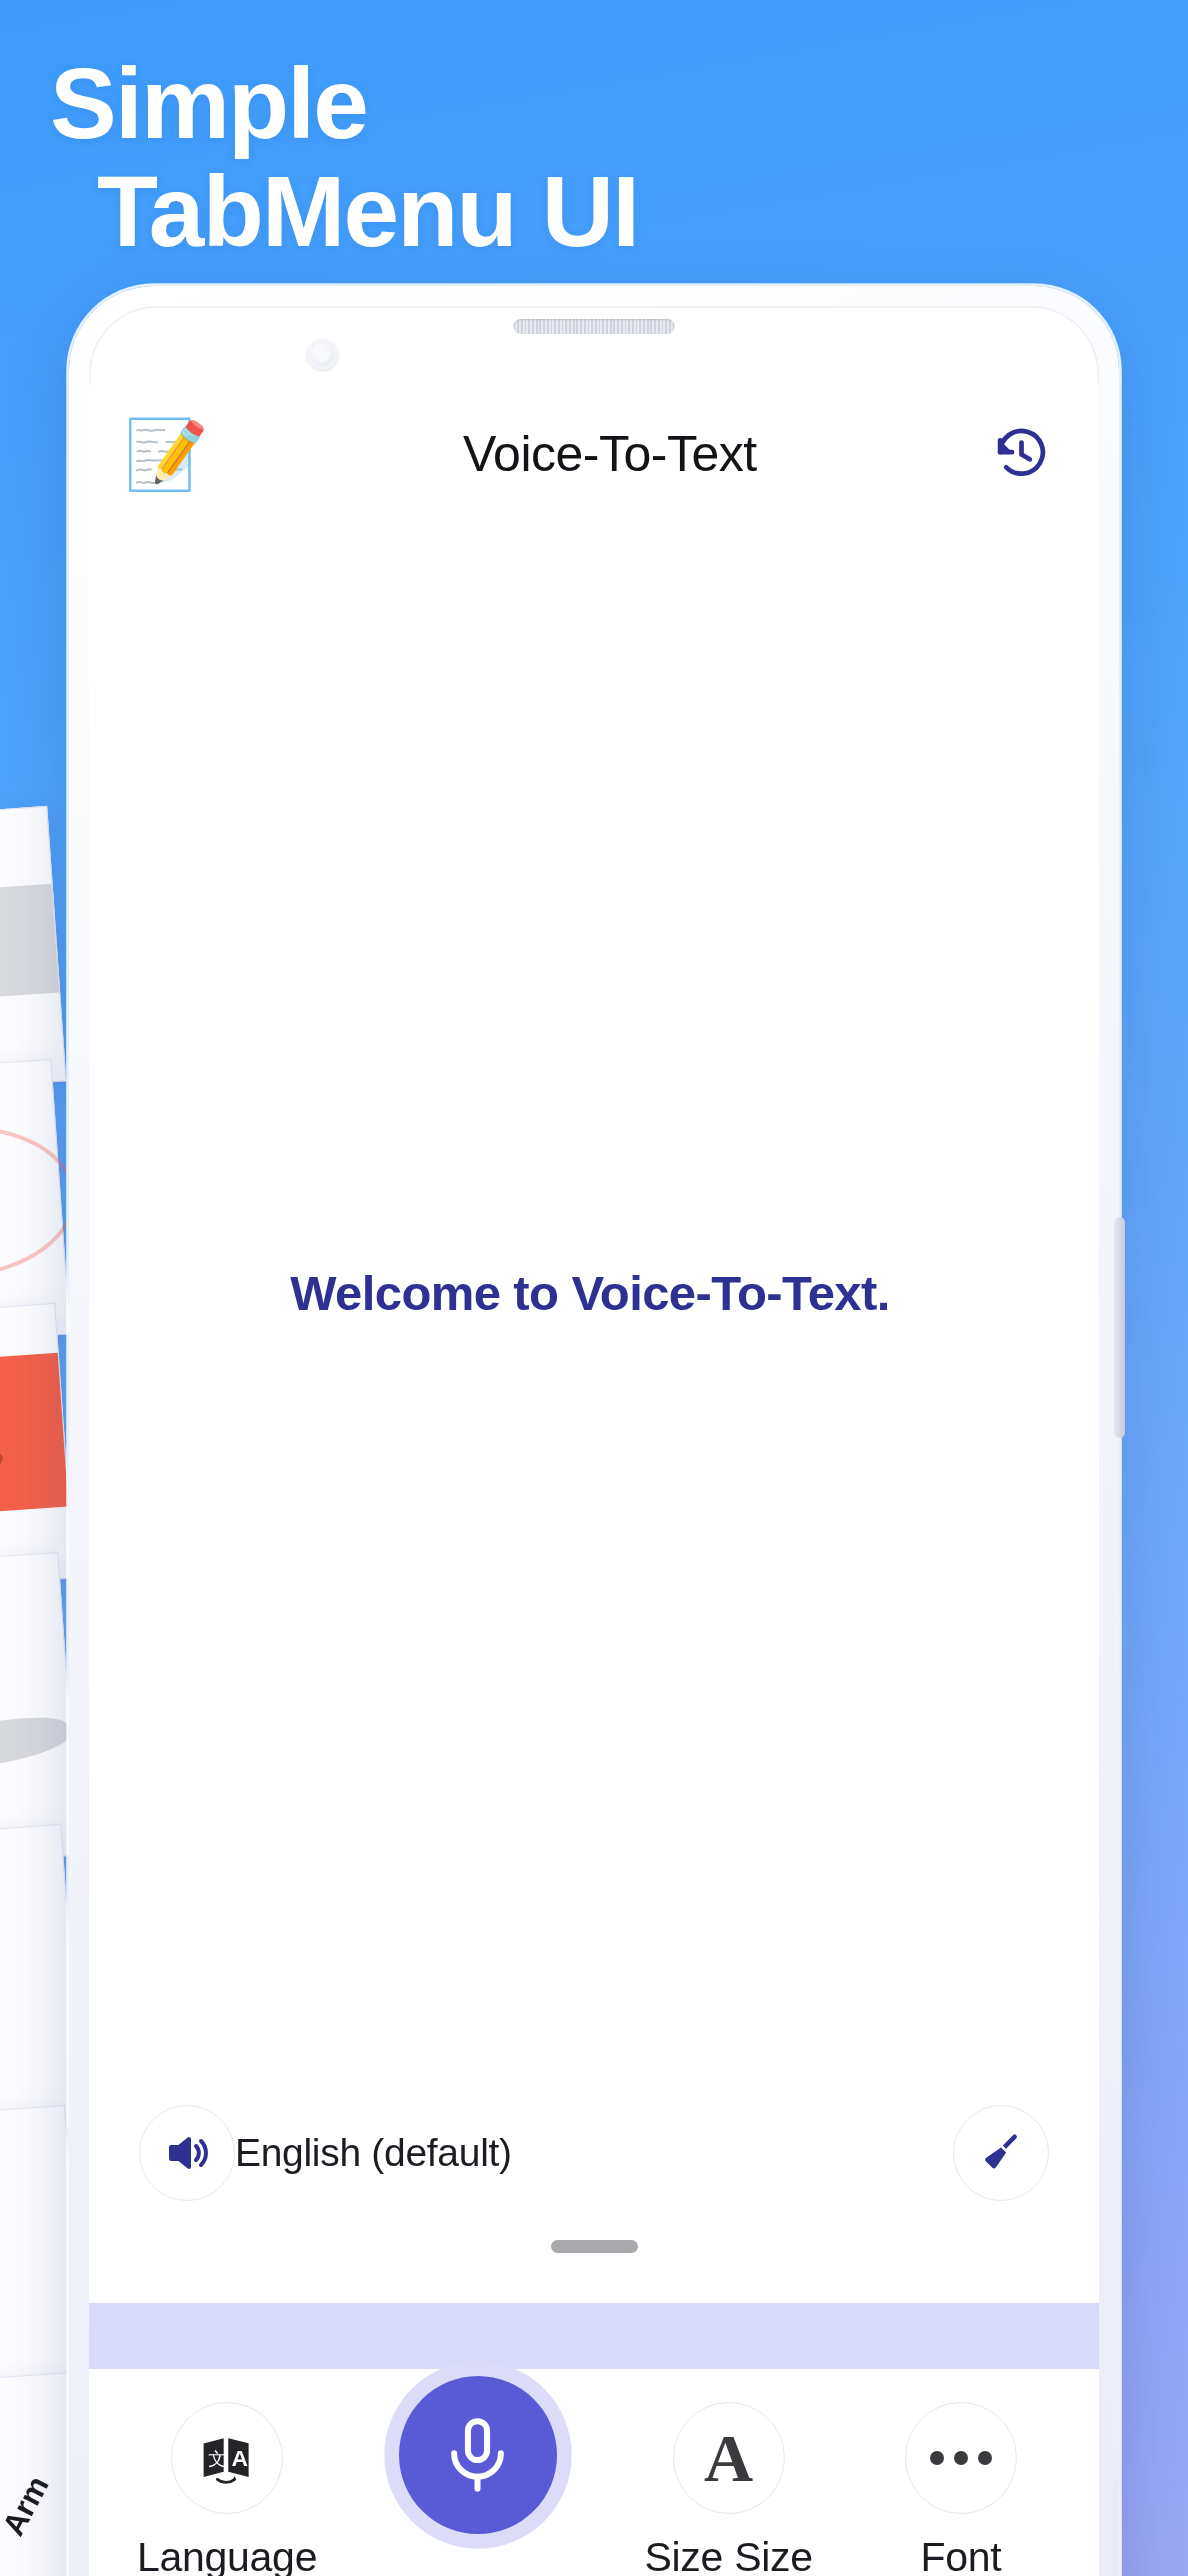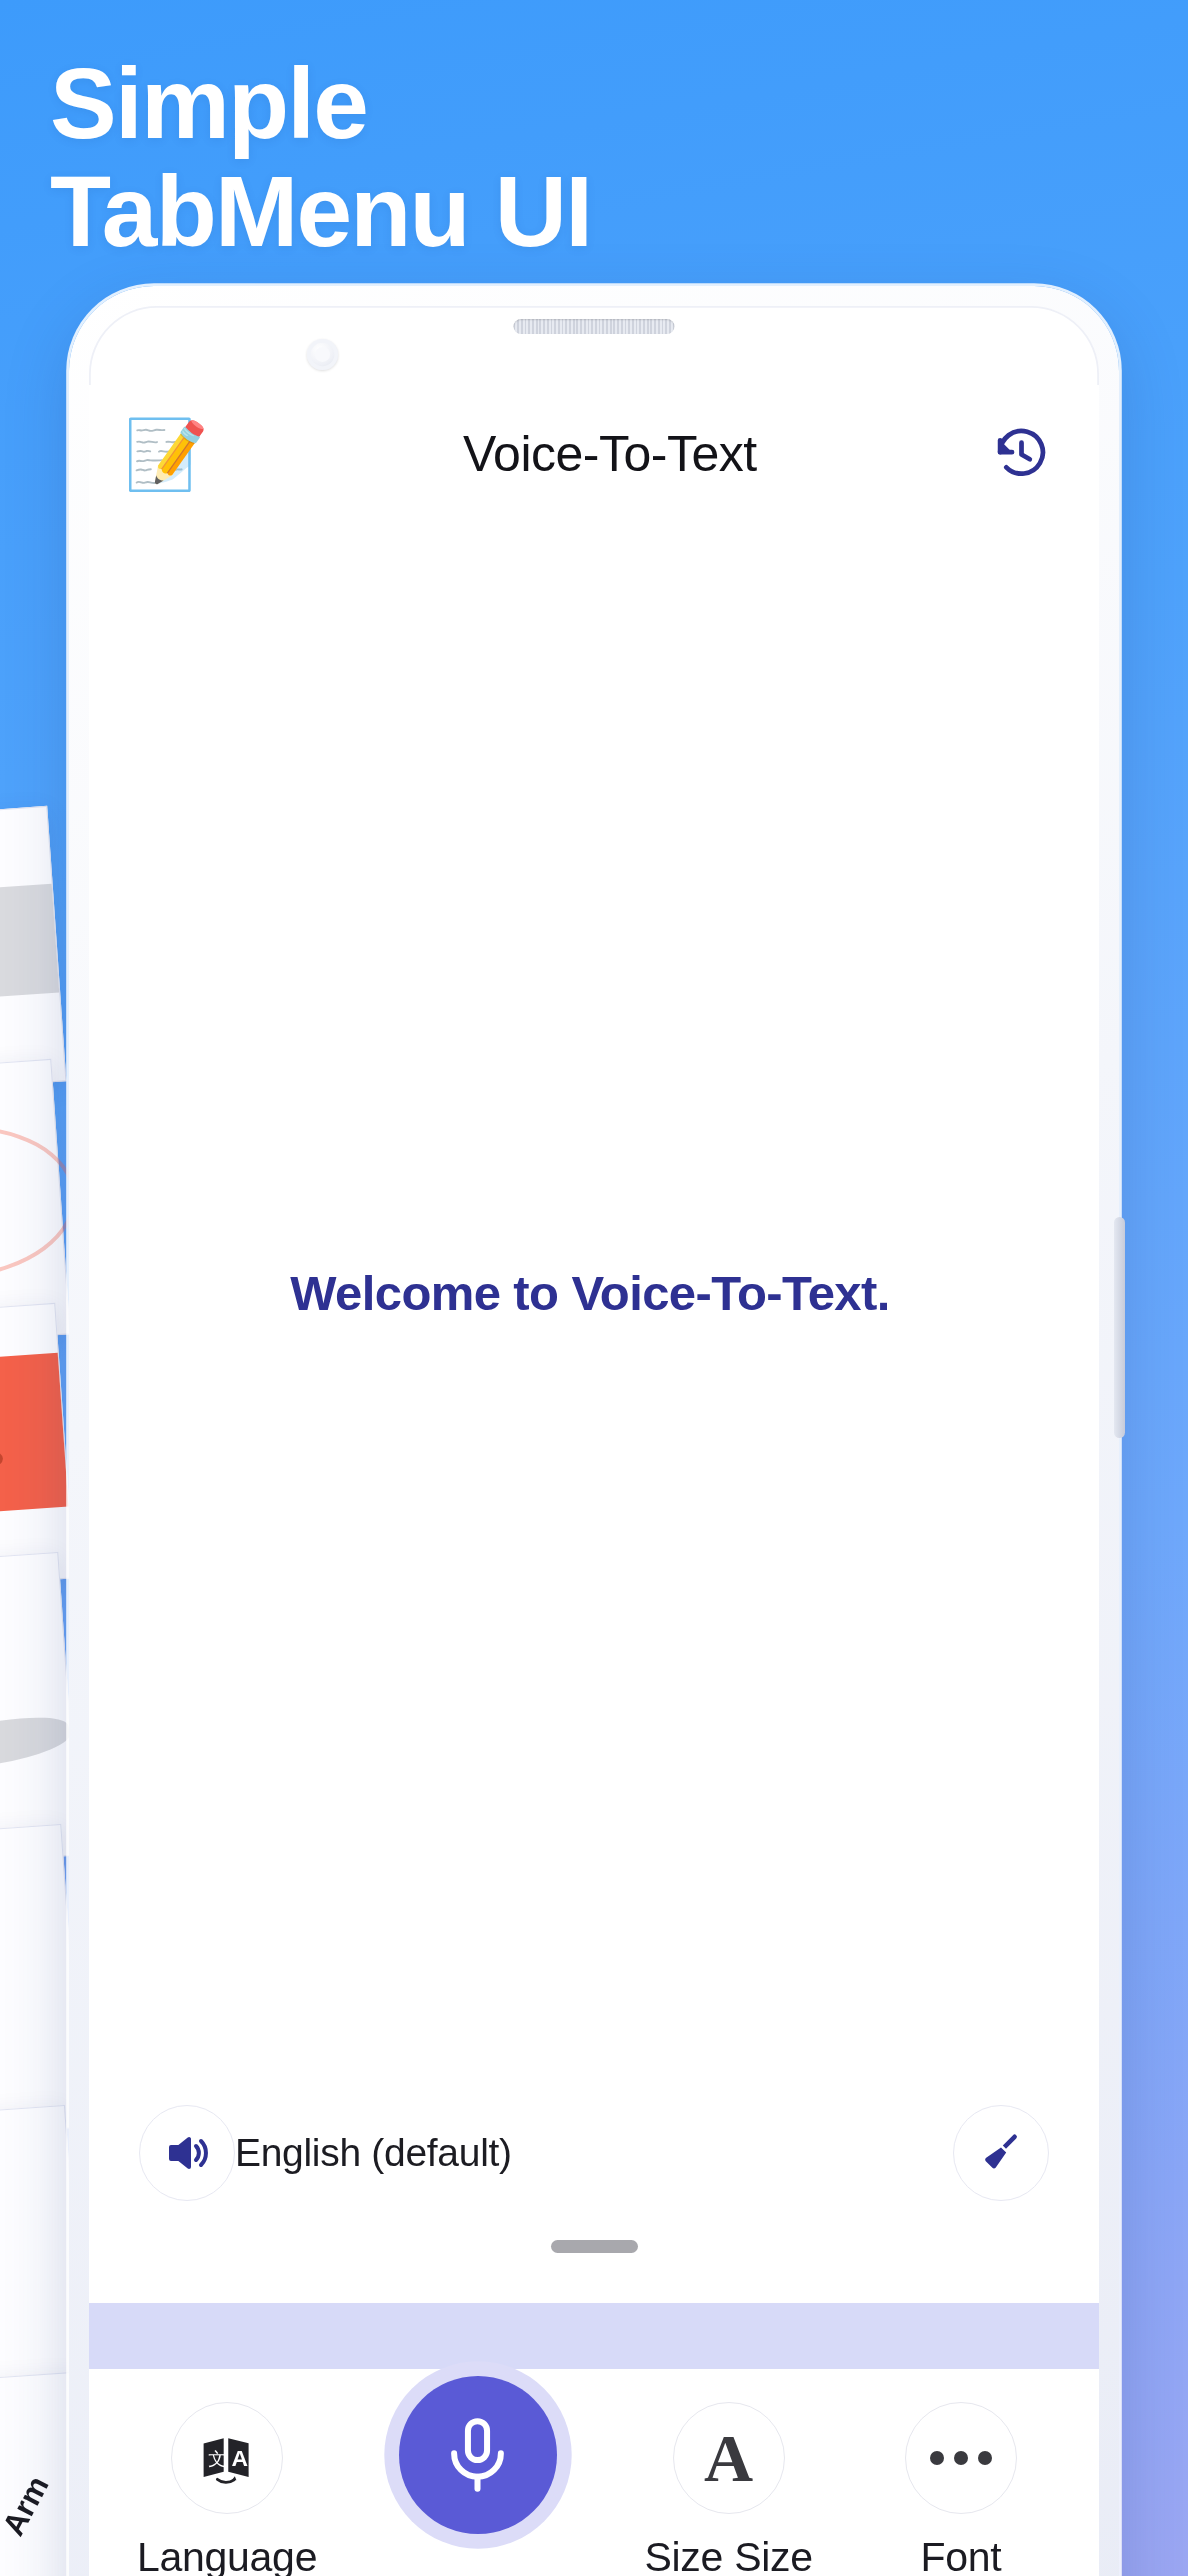--- a/index.html
+++ b/index.html
@@ -60,21 +60,21 @@
   .headline{
     position:absolute; left:50px; top:49px;
     width:1087px;
     color:#ffffff;
     font-weight:700;
     font-size:100px;
     line-height:1.08;
     letter-spacing:-1.8px;
     text-shadow:0 1.8px 9.2px rgba(20,60,130,.10);
   }
-  .headline .l2{ display:block; }
+  .headline .l2{ display:block;margin-left:47px; }
 
   
   #phone{
     position:absolute;
     left:69px; top:286px;
     width:1050px; height:2359px;
     border-radius:85px 85px 0 0;
     background:linear-gradient(160deg,#ffffff 0%,#f4f6fb 42%,#e9ecf6 100%);
     box-shadow:
       0 0 0 2.8px rgba(255,255,255,.85),

